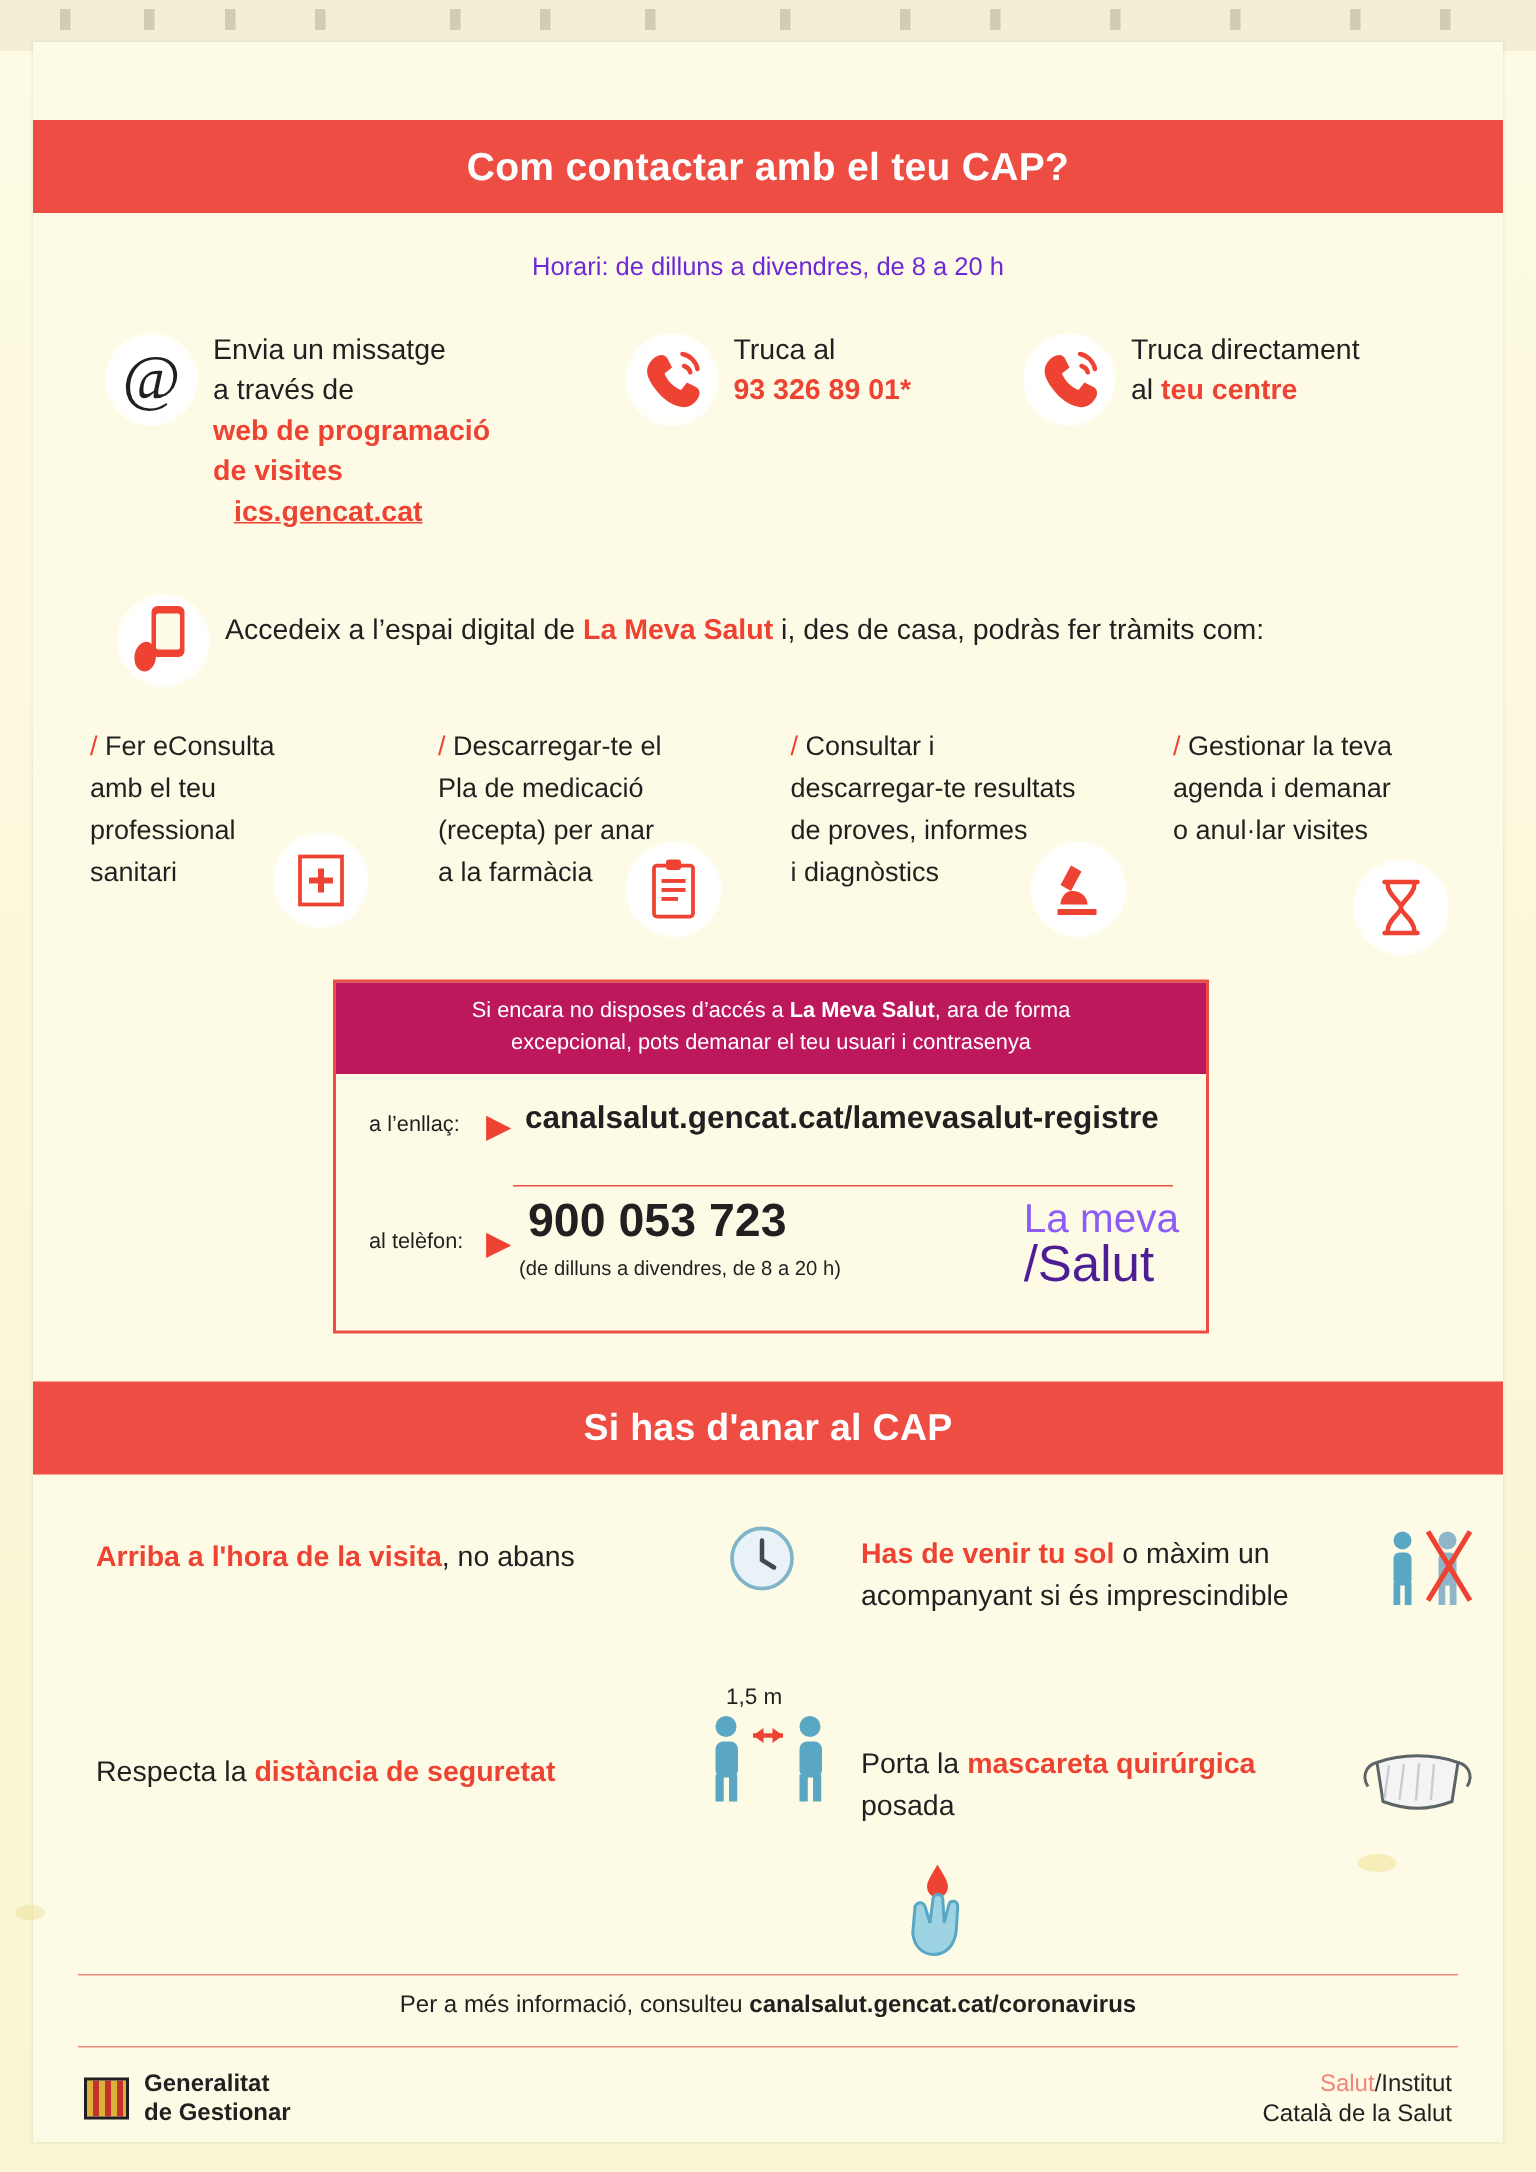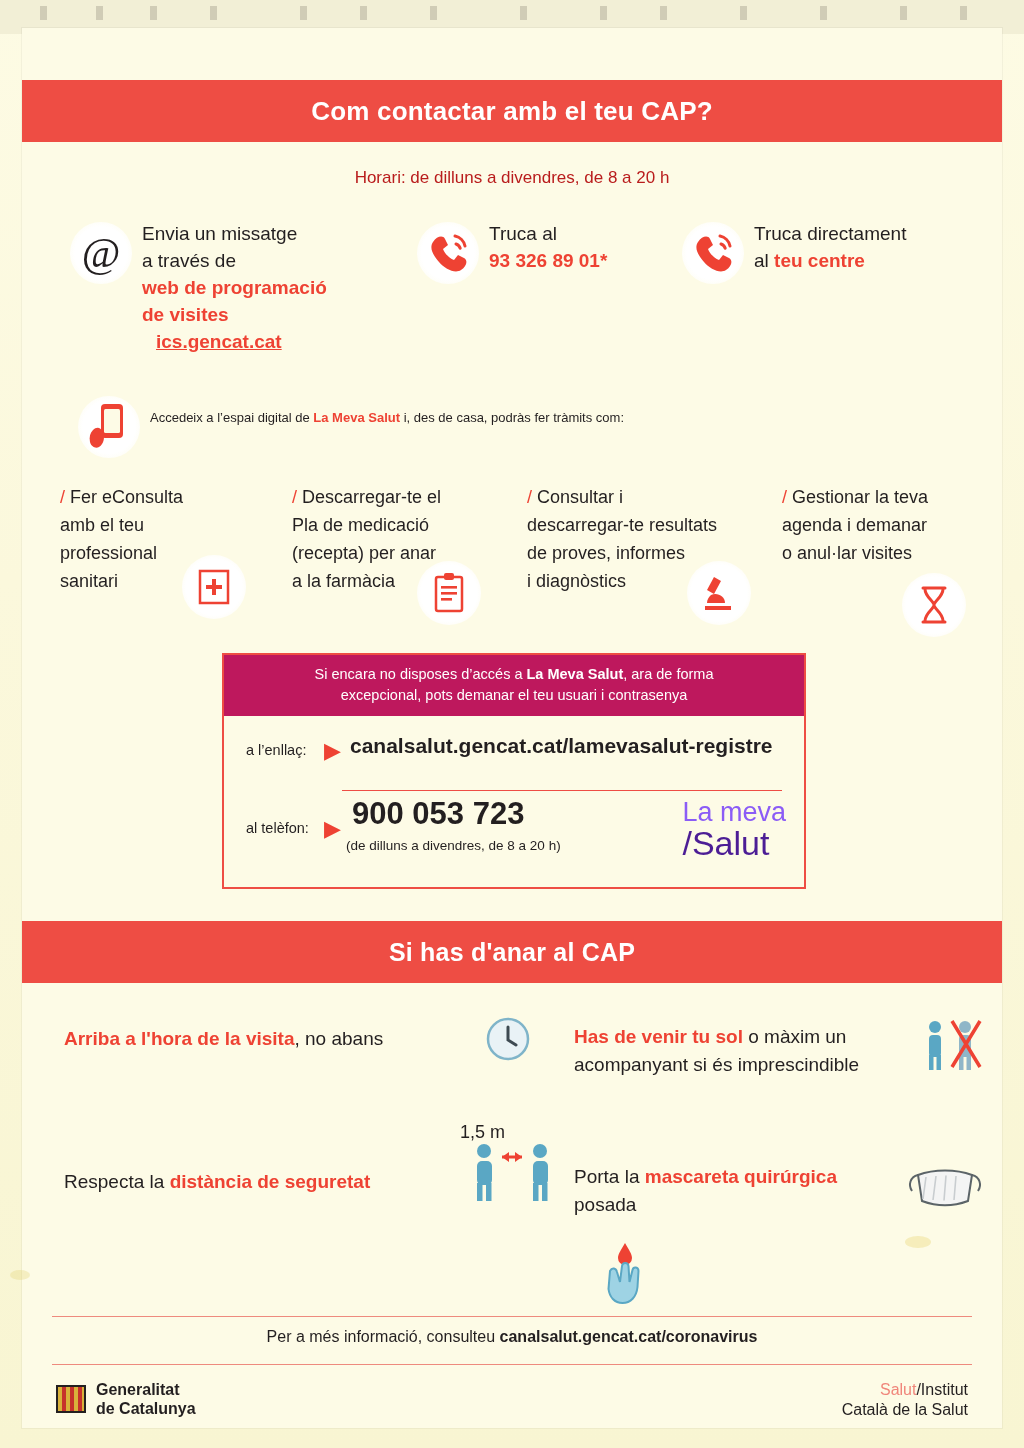--- a/index.html
+++ b/index.html
@@ -23,37 +23,37 @@
     background:#fdfbe6;
     box-shadow:0 0 0 1px rgba(0,0,0,.04);
   }
   .band{
     background:#ee4d44;color:#fff;text-align:center;
     font-weight:bold;letter-spacing:.2px;
   }
   #band1{position:absolute;left:0;top:52px;width:980px;height:62px;line-height:62px;font-size:26px;}
   #band2{position:absolute;left:0;top:893px;width:980px;height:62px;line-height:62px;font-size:25px;}
 
-  .hours{position:absolute;left:0;top:140px;width:980px;text-align:center;font-size:17px;color:#b91c1c;}
+  .hours{position:absolute;left:0;top:140px;width:980px;text-align:center;font-size:17px;color:#6d28d9;}
 
   
   .contact{position:absolute;left:0;top:192px;width:980px;height:150px;}
   .c-col{position:absolute;top:0;}
   .c-icon{position:absolute;left:0;top:2px;width:62px;height:62px;border-radius:50%;
           background:radial-gradient(circle at 50% 50%, #ffffff 60%, #fdfbe6 100%);
           display:flex;align-items:center;justify-content:center;}
   .c-text{position:absolute;left:72px;top:0;font-size:19px;line-height:27px;}
   .redb{color:#ee4233;font-weight:bold;}
   .at{font-size:42px;color:#231f20;font-family:"Liberation Serif", serif;line-height:1;}
   .ul{text-decoration:underline;}
 
   
   .digital{position:absolute;left:0;top:368px;width:980px;height:70px;}
   .digital .c-icon{left:56px;top:0;}
-  .digital .d-text{position:absolute;left:128px;top:14px;font-size:13px;}
+  .digital .d-text{position:absolute;left:128px;top:14px;font-size:19px;}
 
   
   .services{position:absolute;left:0;top:455px;width:980px;height:160px;}
   .sv{position:absolute;top:0;font-size:18px;line-height:28px;}
   .sv .slash{color:#ee4233;}
   .sv-ic{position:absolute;width:64px;height:64px;border-radius:50%;
          background:radial-gradient(circle at 50% 50%, #ffffff 62%, rgba(253,251,230,0) 100%);
          display:flex;align-items:center;justify-content:center;}
 
   
@@ -290,21 +290,21 @@
           <g fill="#8fb6c8">
             <circle cx="43" cy="8" r="6"></circle>
               <rect x="37" y="16" width="12" height="22" rx="4"></rect>
             <rect x="37" y="36" width="4.5" height="15"></rect>
               <rect x="44.5" y="36" width="4.5" height="15"></rect>
           </g>
           <path d="M30 2 L58 48 M58 2 L30 48" stroke="#ee4233" stroke-width="3.5"></path>
         </svg>
       </div>
 
-      <div class="r-item" style="left:438px;top:105px;font-size:18px;">1,5 m</div>
+      <div class="r-item" style="left:462px;top:105px;font-size:15px;">1,5 m</div>
       <div class="r-item" style="left:42px;top:155px;width:420px;">
         <span>Respecta la </span><span class="redb">distància de seguretat</span>
       </div>
       <div class="r-item" style="left:448px;top:128px;">
         <svg width="86" height="62" viewBox="0 0 86 62" aria-hidden="true">
           <g fill="#5aa7c4">
             <circle cx="14" cy="10" r="7"></circle>
               <rect x="7" y="20" width="15" height="24" rx="5"></rect>
             <rect x="7" y="42" width="5.5" height="18"></rect>
               <rect x="16" y="42" width="5.5" height="18"></rect>
@@ -343,21 +343,21 @@
     <div class="footer-line"></div>
     <div class="footer-txt">
       <span>Per a més informació, consulteu </span><b>canalsalut.gencat.cat/coronavirus</b>
     </div>
     <div class="footer-line2"></div>
 
     <div class="gencat">
       <div class="gencat-mark"></div>
       <div class="gencat-txt">
         <div>Generalitat</div>
-        <div>de Catalunya</div>
+        <div>de Gestionar</div>
       </div>
     </div>
 
     <div class="ics">
       <div><span class="sal">Salut</span><span>/Institut</span></div>
       <div>Català de la Salut</div>
     </div>
 
   </div>
 

